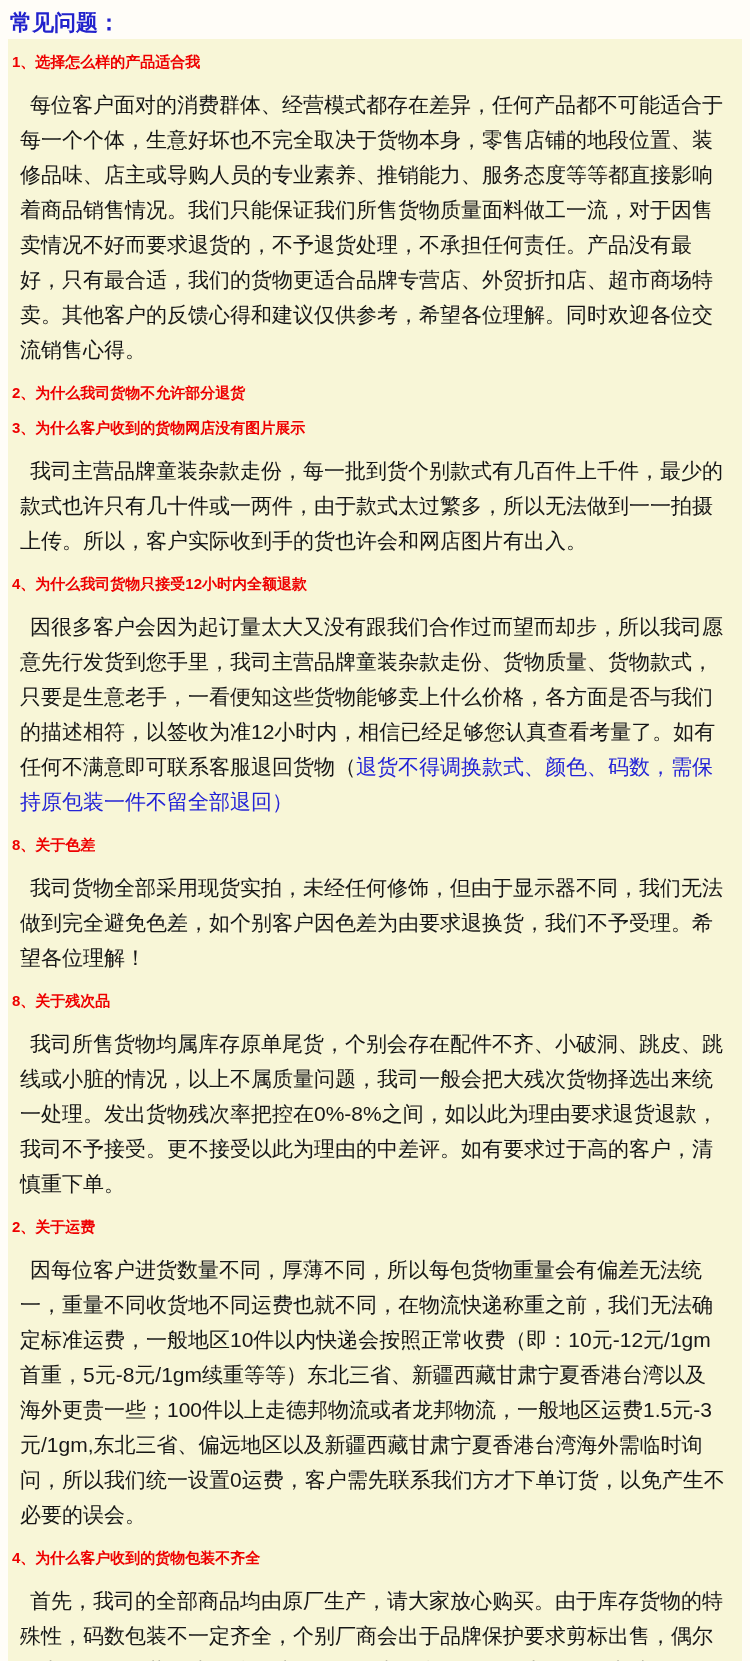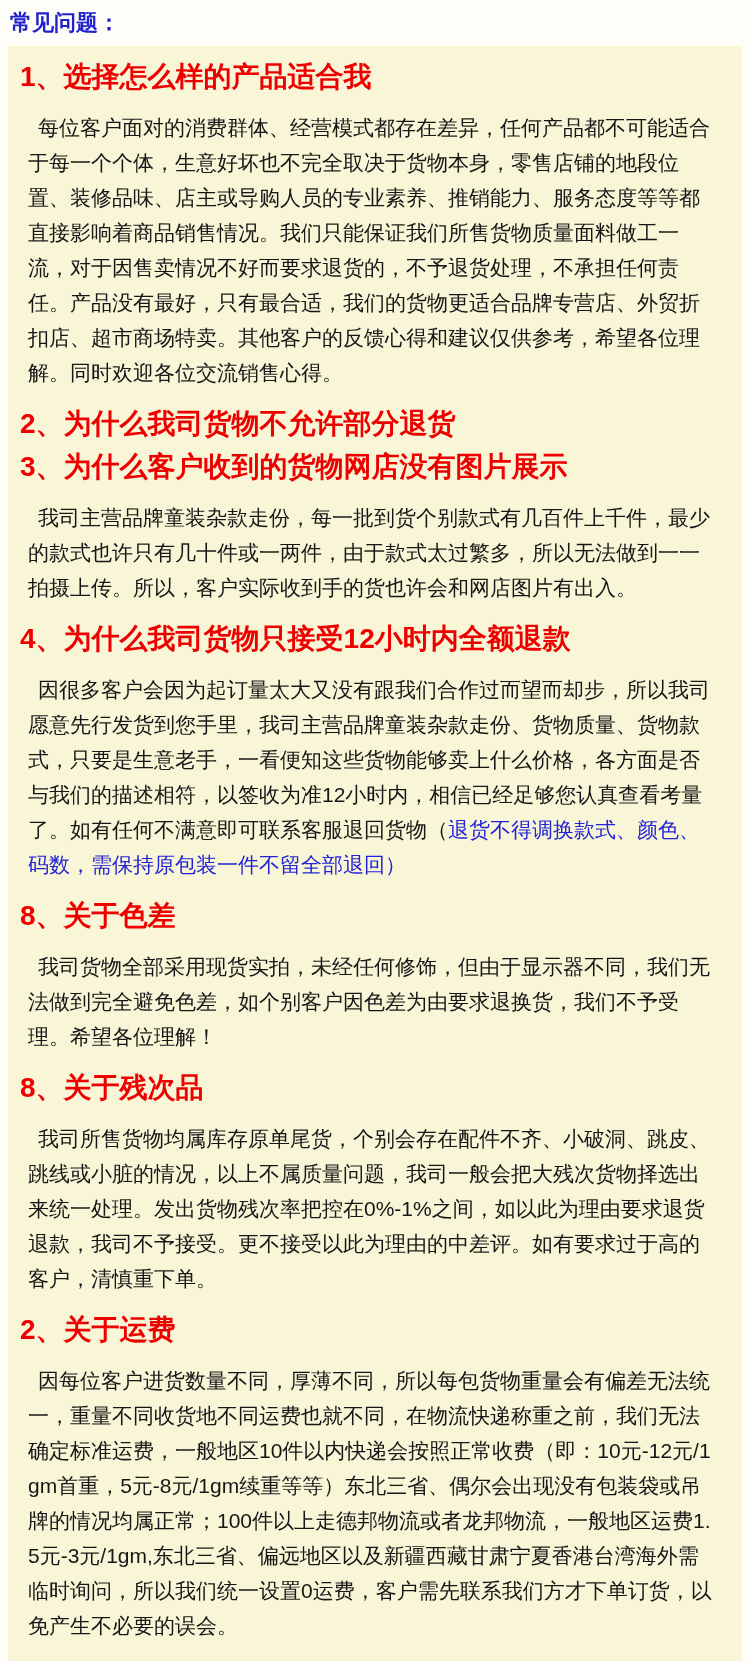--- a/index.html
+++ b/index.html
@@ -10,38 +10,38 @@
     --body-color:#161616;
     --note-color:#2323d6;
   }
   html,body{margin:0;padding:0;}
   body{
     width:750px;height:1661px;overflow:hidden;
     background:var(--page-bg);
     font-family:"Liberation Sans", sans-serif;
   }
   .doc-title{
-    margin:9px 0 10px 10px;
+    margin:9px 0 3px 10px;
     font-size:22px;font-weight:bold;
     color:var(--title-color);
     line-height:27px;
   }
   .panel{
     margin:0 8px;
     background:var(--panel-bg);
     padding:5px 7px 30px 4px;
   }
   .faq-heading{
-    margin:8px;
-    font-size:28px;font-weight:bold;
+    margin:0;
+    font-size:15px;font-weight:bold;
     color:var(--heading-color);
     line-height:35px;
   }
   .faq-para{
-    margin:16px;
+    margin:8px;
     font-size:21px;font-weight:normal;
     color:var(--body-color);
     line-height:35px;
     text-indent:10px;
     word-break:break-all;
   }
   .note{color:var(--note-color);}
 </style>
 </head>
 <body>
@@ -52,19 +52,19 @@
       <h2 class="faq-heading">1、选择怎么样的产品适合我</h2>
       <p class="faq-para"><span>每位客户面对的消费群体、经营模式都存在差异，任何产品都不可能适合于每一个个体，生意好坏也不完全取决于货物本身，零售店铺的地段位置、装修品味、店主或导购人员的专业素养、推销能力、服务态度等等都直接影响着商品销售情况。我们只能保证我们所售货物质量面料做工一流，对于因售卖情况不好而要求退货的，不予退货处理，不承担任何责任。产品没有最好，只有最合适，我们的货物更适合品牌专营店、外贸折扣店、超市商场特卖。其他客户的反馈心得和建议仅供参考，希望各位理解。同时欢迎各位交流销售心得。</span></p>
       <h2 class="faq-heading">2、为什么我司货物不允许部分退货</h2>
       <h2 class="faq-heading">3、为什么客户收到的货物网店没有图片展示</h2>
       <p class="faq-para"><span>我司主营品牌童装杂款走份，每一批到货个别款式有几百件上千件，最少的款式也许只有几十件或一两件，由于款式太过繁多，所以无法做到一一拍摄上传。所以，客户实际收到手的货也许会和网店图片有出入。</span></p>
       <h2 class="faq-heading">4、为什么我司货物只接受12小时内全额退款</h2>
       <p class="faq-para"><span>因很多客户会因为起订量太大又没有跟我们合作过而望而却步，所以我司愿意先行发货到您手里，我司主营品牌童装杂款走份、货物质量、货物款式，只要是生意老手，一看便知这些货物能够卖上什么价格，各方面是否与我们的描述相符，以签收为准12小时内，相信已经足够您认真查看考量了。如有任何不满意即可联系客服退回货物（</span><span class="note">退货不得调换款式、颜色、码数，需保持原包装一件不留全部退回）</span></p>
       <h2 class="faq-heading">8、关于色差</h2>
       <p class="faq-para"><span>我司货物全部采用现货实拍，未经任何修饰，但由于显示器不同，我们无法做到完全避免色差，如个别客户因色差为由要求退换货，我们不予受理。希望各位理解！</span></p>
       <h2 class="faq-heading">8、关于残次品</h2>
-      <p class="faq-para"><span>我司所售货物均属库存原单尾货，个别会存在配件不齐、小破洞、跳皮、跳线或小脏的情况，以上不属质量问题，我司一般会把大残次货物择选出来统一处理。发出货物残次率把控在0%-1%之间，如以此为理由要求退货退款，我司不予接受。更不接受以此为理由的中差评。如有要求过于高的客户，清慎重下单。</span></p>
+      <p class="faq-para"><span>我司所售货物均属库存原单尾货，个别会存在配件不齐、小破洞、跳皮、跳线或小脏的情况，以上不属质量问题，我司一般会把大残次货物择选出来统一处理。发出货物残次率把控在0%-8%之间，如以此为理由要求退货退款，我司不予接受。更不接受以此为理由的中差评。如有要求过于高的客户，清慎重下单。</span></p>
       <h2 class="faq-heading">2、关于运费</h2>
-      <p class="faq-para"><span>因每位客户进货数量不同，厚薄不同，所以每包货物重量会有偏差无法统一，重量不同收货地不同运费也就不同，在物流快递称重之前，我们无法确定标准运费，一般地区10件以内快递会按照正常收费（即：10元-12元/1gm首重，5元-8元/1gm续重等等）东北三省、偶尔会出现没有包装袋或吊牌的情况均属正常；100件以上走德邦物流或者龙邦物流，一般地区运费1.5元-3元/1gm,东北三省、偏远地区以及新疆西藏甘肃宁夏香港台湾海外需临时询问，所以我们统一设置0运费，客户需先联系我们方才下单订货，以免产生不必要的误会。</span></p>
+      <p class="faq-para"><span>因每位客户进货数量不同，厚薄不同，所以每包货物重量会有偏差无法统一，重量不同收货地不同运费也就不同，在物流快递称重之前，我们无法确定标准运费，一般地区10件以内快递会按照正常收费（即：10元-12元/1gm首重，5元-8元/1gm续重等等）东北三省、新疆西藏甘肃宁夏香港台湾以及海外更贵一些；100件以上走德邦物流或者龙邦物流，一般地区运费1.5元-3元/1gm,东北三省、偏远地区以及新疆西藏甘肃宁夏香港台湾海外需临时询问，所以我们统一设置0运费，客户需先联系我们方才下单订货，以免产生不必要的误会。</span></p>
       <h2 class="faq-heading">4、为什么客户收到的货物包装不齐全</h2>
       <p class="faq-para"><span>首先，我司的全部商品均由原厂生产，请大家放心购买。由于库存货物的特殊性，码数包装不一定齐全，个别厂商会出于品牌保护要求剪标出售，偶尔会出现没有包装袋或吊牌的情况均属正常，我们已经尽力了，既真诚的人，相互理解吧。</span></p>
     </div>
 </div>
 
 </body></html>

